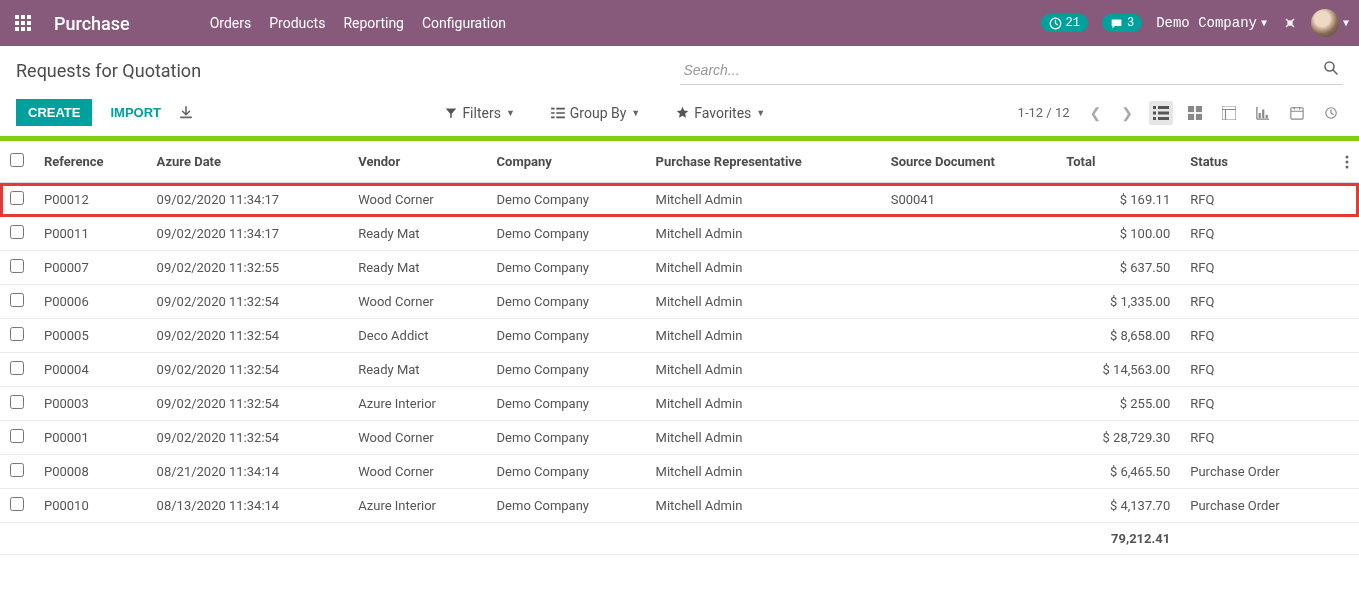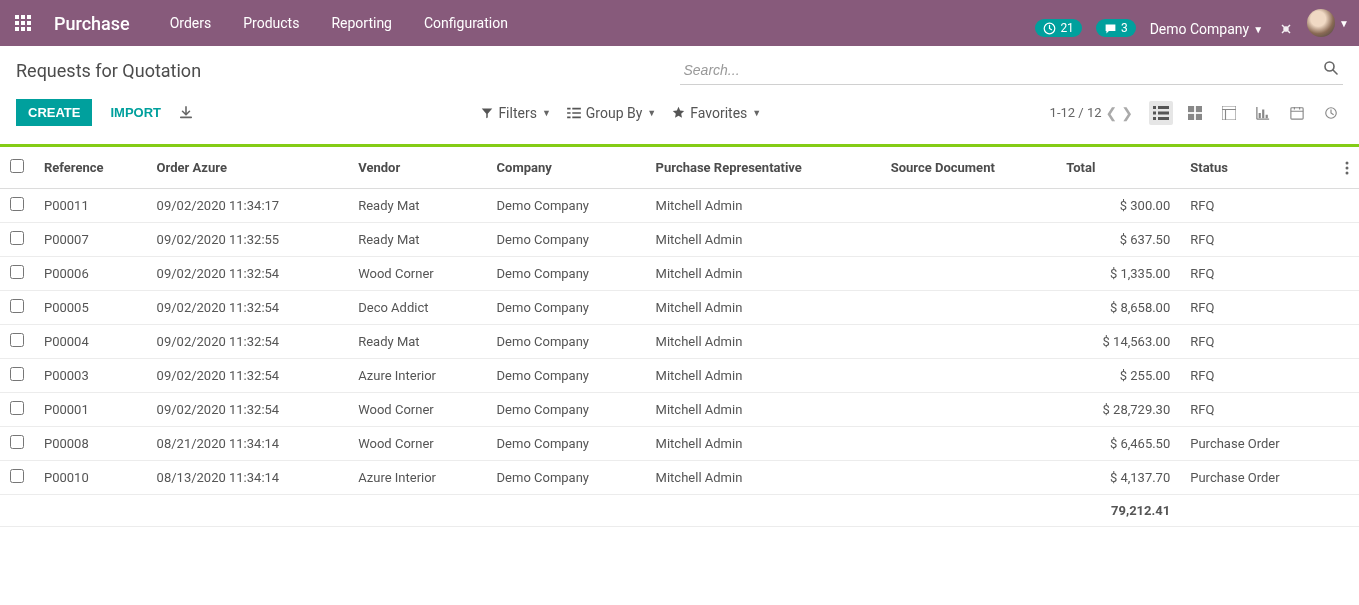--- a/index.html
+++ b/index.html
@@ -2,51 +2,51 @@
 <html><head>
 <meta charset="utf-8">
 <style>
 * { margin: 0; padding: 0; box-sizing: border-box; }
 body { font-family: -apple-system, BlinkMacSystemFont, "Segoe UI", Roboto, Helvetica, Arial, sans-serif; font-size: 13px; color: #4c4c4c; background: #fff; }
 
 
 .navbar { background: #875a7b; color: #fff; height: 46px; display: flex; align-items: center; padding: 0 10px; }
 .navbar .apps-icon { width: 26px; height: 26px; display: flex; align-items: center; justify-content: center; cursor: pointer; margin-right: 18px; }
 .navbar .app-name { font-size: 18px; font-weight: 500; margin-right: 40px; }
-.navbar .nav-menu { display: flex; gap: 32px; }
+.navbar .nav-menu { display: flex; gap: 18px; margin-left: 40px; }
 .navbar .nav-menu span { font-size: 14px; cursor: pointer; }
-.navbar .nav-right { margin-left: auto; display: flex; align-items: flex-end; gap: 14px; }
+.navbar .nav-right { margin-left: auto; display: flex; align-items: center; gap: 14px; font-family: Liberation Mono, monospace; }
 .navbar .badge-pill { background: #00a09d; border-radius: 10px; padding: 2px 8px; display: flex; align-items: center; gap: 4px; font-size: 12px; cursor: pointer; }
 .navbar .badge-pill2 { background: #00a09d; border-radius: 10px; padding: 2px 8px; display: flex; align-items: center; gap: 4px; font-size: 12px; cursor: pointer; }
 .navbar .company-sel { cursor: pointer; font-size: 14px; display: flex; align-items: center; gap: 4px; }
 .navbar .tool-icon { cursor: pointer; opacity: 0.9; }
 .navbar .avatar { width: 28px; height: 28px; border-radius: 50%; background: radial-gradient(circle at 40% 35%, #f0d9c4 30%, #8a6a55 60%, #3b3b3b 100%); cursor: pointer; }
 .navbar .caret-down { font-size: 10px; }
 
 
-.control-panel { padding: 10px 16px 12px 16px; border-bottom: 3px solid #84cc16; }
+.control-panel { padding: 10px 16px 4px 16px; border-bottom: 5px solid #84cc16; }
 .cp-top { display: flex; align-items: center; }
 .cp-title { font-size: 18px; color: #4c4c4c; font-weight: 400; }
 .cp-search { flex: 1; margin-left: auto; max-width: 50%; position: relative; }
 .cp-search input { width: 100%; border: none; border-bottom: 1px solid #d0d0d0; padding: 6px 28px 6px 4px; font-size: 14px; outline: none; }
 .cp-search input::placeholder { color: #999; font-style: italic; }
 .cp-search .search-icon { position: absolute; right: 4px; top: 4px; color: #666; cursor: pointer; }
 
 .cp-bottom { display: flex; align-items: center; margin-top: 14px; padding-bottom: 6px; justify-content: center; }
 .cp-left { display: flex; align-items: center; gap: 18px; }
 .btn-create { background: #00a09d; color: #fff; border: none; padding: 6px 12px; font-size: 13px; font-weight: 600; cursor: pointer; }
 .btn-import { background: none; border: none; color: #00a09d; font-size: 13px; font-weight: 600; cursor: pointer; }
 .btn-download { color: #666; cursor: pointer; }
 
-.cp-mid { margin-left: auto; display: flex; align-items: center; gap: 16px; }
+.cp-mid { margin-left: auto; display: flex; align-items: center; gap: 36px; }
 .filter-item { color: #555; cursor: pointer; display: flex; align-items: center; gap: 5px; font-size: 14px; }
 .caret { font-size: 9px; color: #666; }
 
 .cp-right { margin-left: auto; display: flex; align-items: center; gap: 16px; }
-.pager { color: #666; font-size: 13px; display: flex; align-items: center; gap: 4px; }
+.pager { color: #666; font-size: 13px; display: flex; align-items: center; gap: 20px; }
 .pager .arrow { cursor: pointer; color: #aaa; font-size: 14px; }
 .view-switch { display: flex; align-items: center; gap: 10px; }
 .view-btn { color: #888; cursor: pointer; width: 24px; height: 24px; display: flex; align-items: center; justify-content: center; }
 .view-btn.active { background: #e6e6e6; color: #555; border-radius: 2px; }
 
 
 .list-wrap { width: 100%; overflow-x: auto; }
 table.list { width: 100%; border-collapse: collapse; }
 table.list th { text-align: left; font-weight: 700; font-size: 13px; color: #4c4c4c; padding: 12px 10px; border-bottom: 1px solid #dcdcdc; background: #fff; white-space: nowrap; }
 table.list th.total-head { text-align: left; }
@@ -213,46 +213,58 @@
     </div>
   </div>
 </div>
 
 <div class="list-wrap">
   <table class="list">
     <thead>
       <tr>
         <th class="chk-col"><input type="checkbox" class="chk" style=""></th>
         <th>Reference</th>
-        <th>Order Azure</th>
+        <th>Azure Date</th>
         <th>Vendor</th>
         <th>Company</th>
         <th>Purchase Representative</th>
         <th>Source Document</th>
         <th class="total-head">Total</th>
         <th>Status</th>
         <th class="opt-col">
           <svg width="4" height="14" viewBox="0 0 4 14">
               <circle cx="2" cy="2" r="1.5" fill="#666"></circle>
               <circle cx="2" cy="7" r="1.5" fill="#666"></circle>
               <circle cx="2" cy="12" r="1.5" fill="#666"></circle>
             </svg>
         </th>
       </tr>
     </thead>
     <tbody id="tbody">
+        <tr class="highlight">
+          <td class="chk-col"><input type="checkbox" class="chk" style=""></td>
+          <td>P00012</td>
+          <td>09/02/2020 11:34:17</td>
+          <td>Wood Corner</td>
+          <td>Demo Company</td>
+          <td>Mitchell Admin</td>
+          <td>S00041</td>
+          <td class="total-cell">$ 169.11</td>
+          <td>RFQ</td>
+          <td></td>
+        </tr>
         <tr>
           <td class="chk-col"><input type="checkbox" class="chk" style=""></td>
           <td>P00011</td>
           <td>09/02/2020 11:34:17</td>
           <td>Ready Mat</td>
           <td>Demo Company</td>
           <td>Mitchell Admin</td>
           <td></td>
-          <td class="total-cell">$ 300.00</td>
+          <td class="total-cell">$ 100.00</td>
           <td>RFQ</td>
           <td></td>
         </tr>
         <tr>
           <td class="chk-col"><input type="checkbox" class="chk" style=""></td>
           <td>P00007</td>
           <td>09/02/2020 11:32:55</td>
           <td>Ready Mat</td>
           <td>Demo Company</td>
           <td>Mitchell Admin</td>

